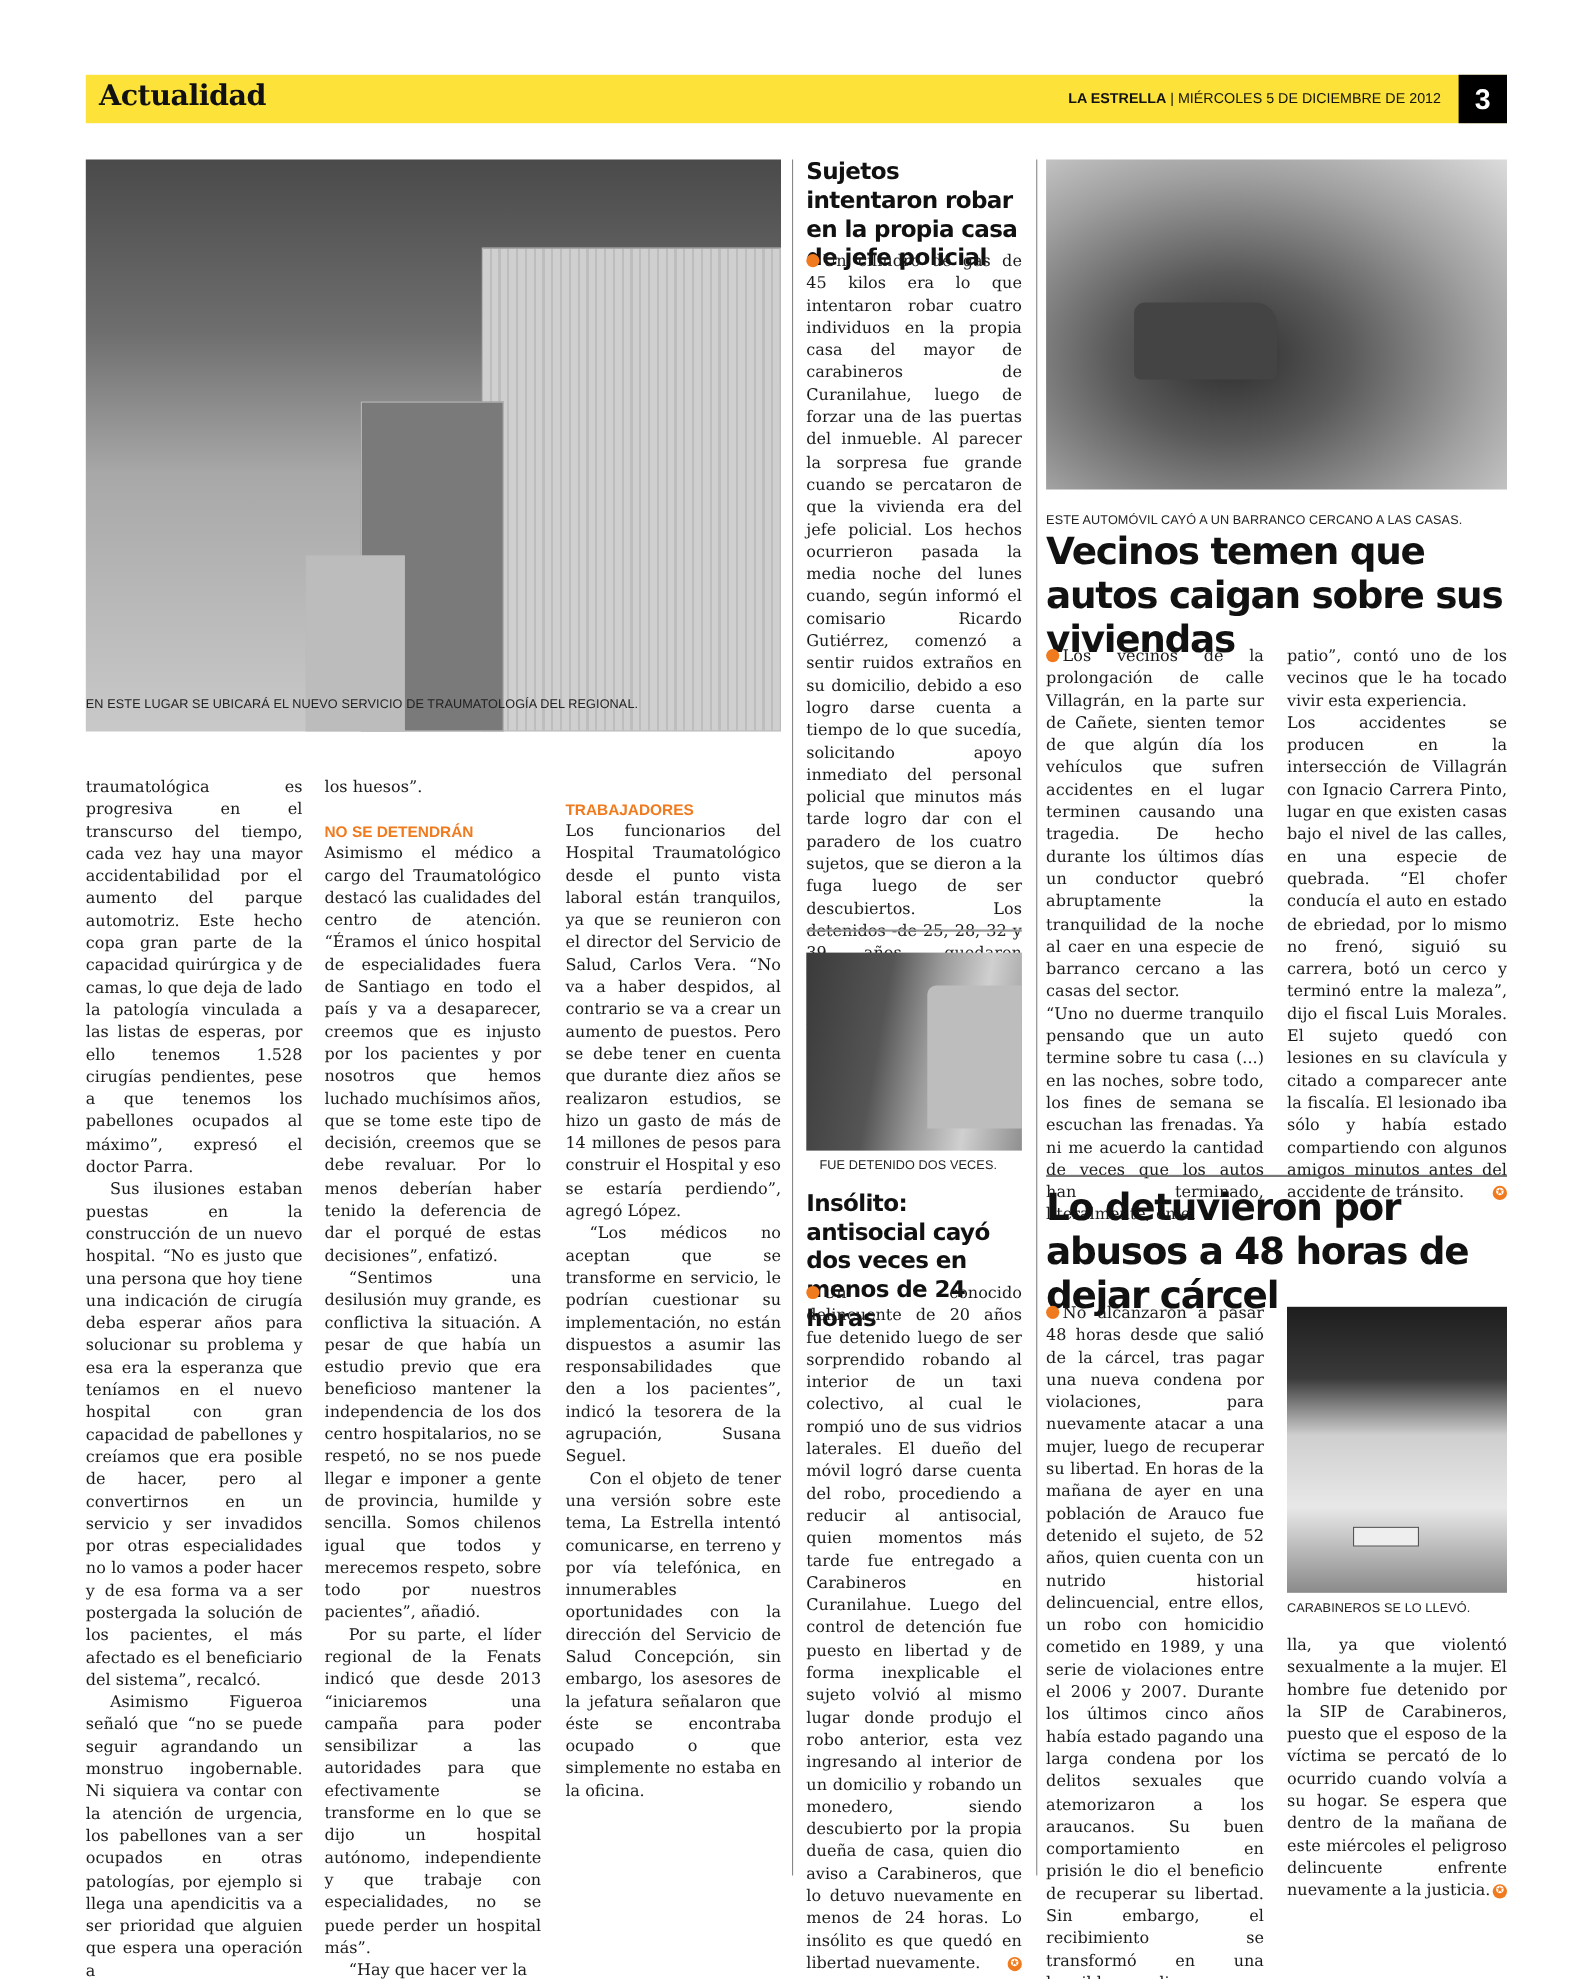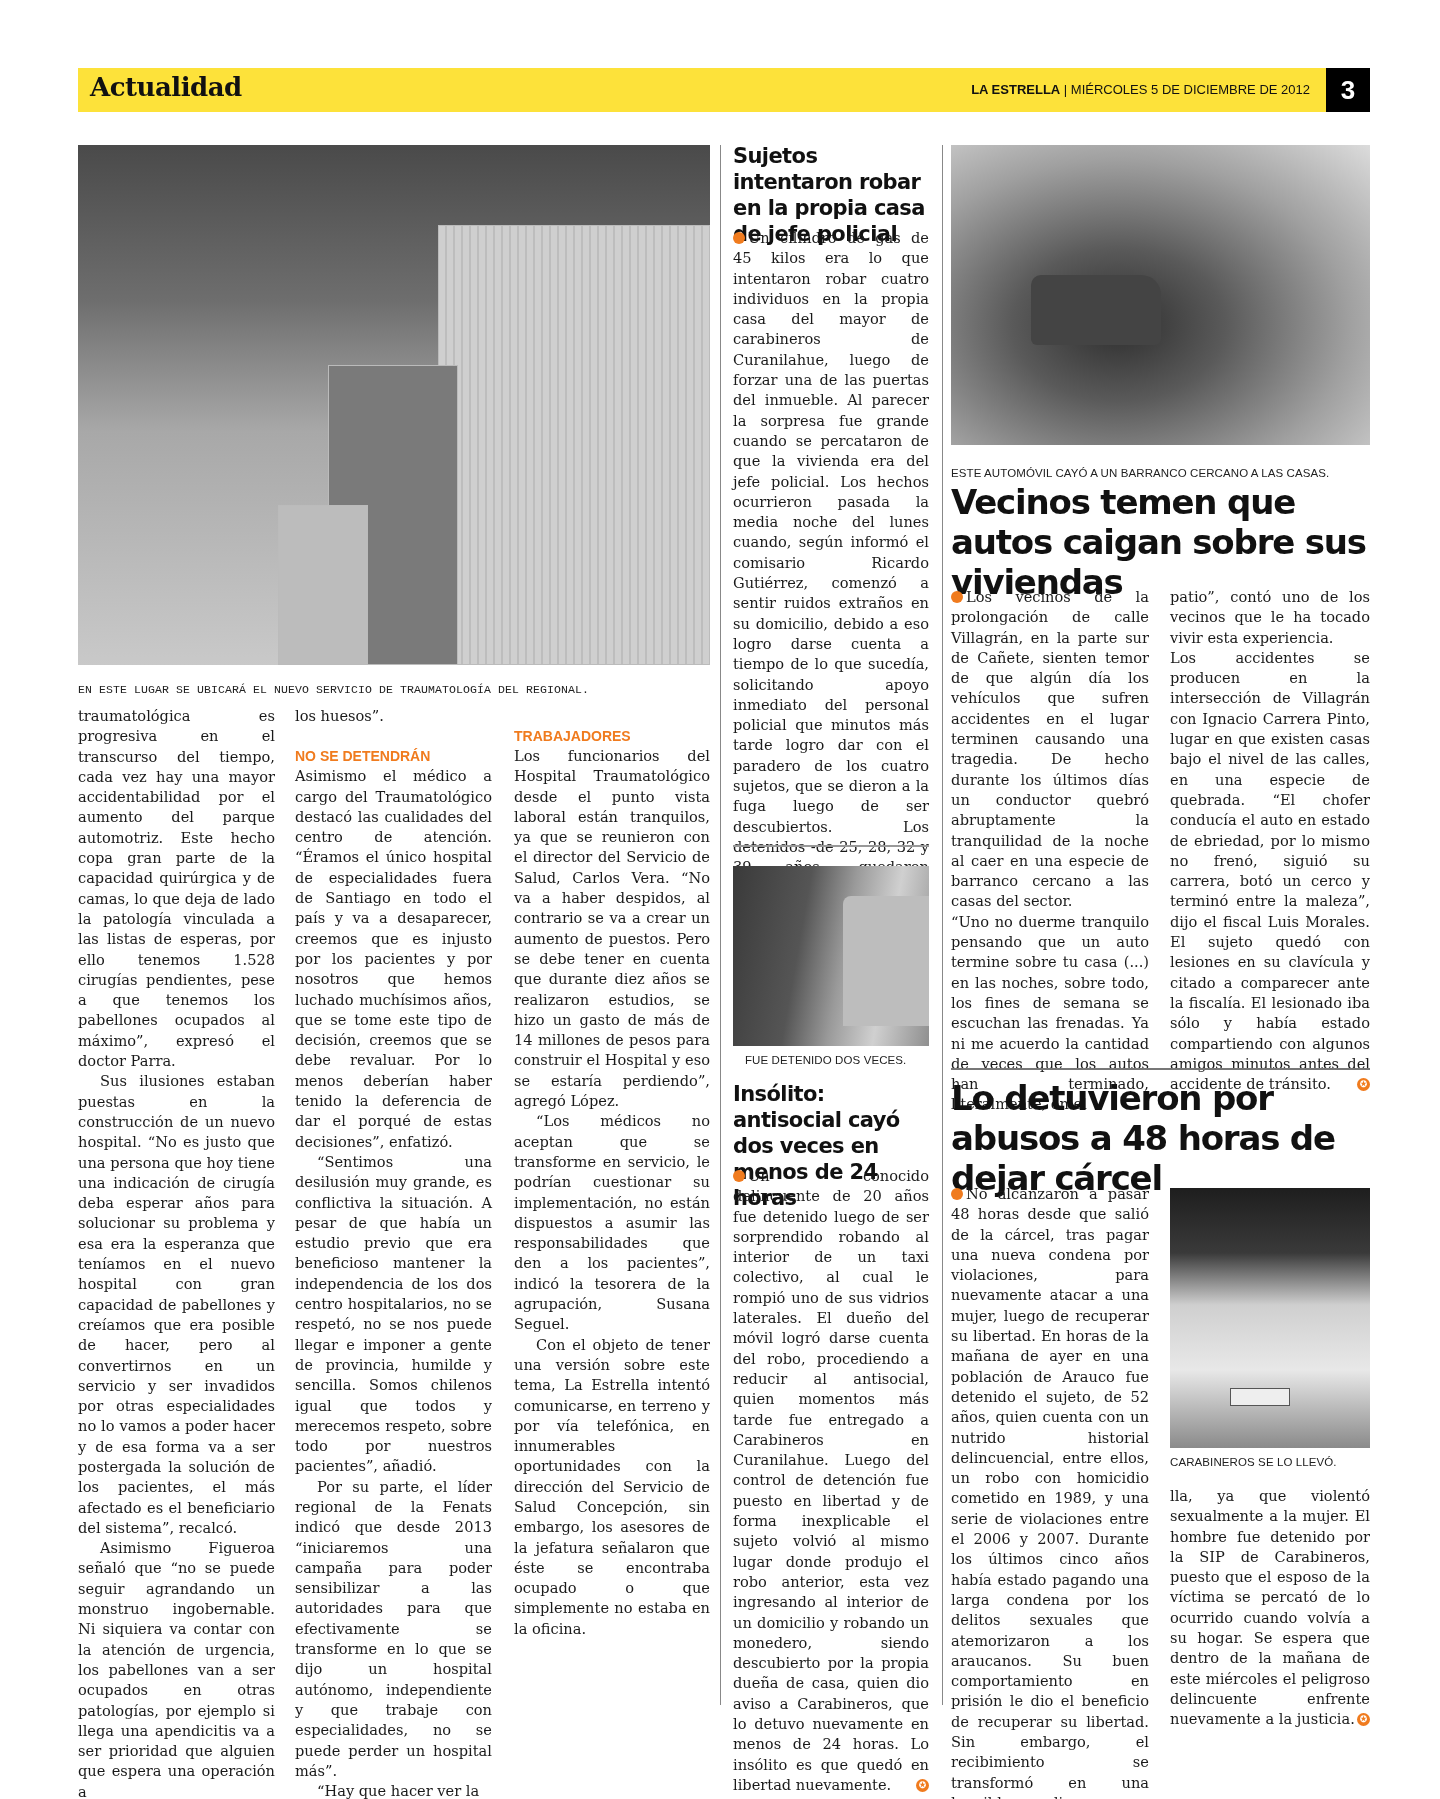--- a/index.html
+++ b/index.html
@@ -35,21 +35,21 @@
     <span>MIÉRCOLES 5 DE DICIEMBRE DE 2012</span>
   </div>
   <div class="pagenum">3</div>
 </div>
 
 <div class="photo" style="left:78px; top:145px; width:632px; height:520px; background:linear-gradient(180deg,#4a4a4a 0%,#6e6e6e 30%,#a8a8a8 55%,#c9c9c9 100%);">
   <div class="bldg" style="left:360px; top:80px; width:272px; height:440px; background:repeating-linear-gradient(90deg,#cfcfcf 0 6px,#bdbdbd 6px 8px);"></div>
   <div class="bldg" style="left:250px; top:220px; width:130px; height:300px; background:#7a7a7a;"></div>
   <div class="bldg" style="left:200px; top:360px; width:90px; height:160px; background:#bcbcbc;"></div>
 </div>
-<div class="caption" style="left:78px; top:683px;font-family:Liberation Mono, monospace;">EN ESTE LUGAR SE UBICARÁ EL NUEVO SERVICIO DE TRAUMATOLOGÍA DEL REGIONAL.</div>
+<div class="caption" style="left:78px; top:635px;">EN ESTE LUGAR SE UBICARÁ EL NUEVO SERVICIO DE TRAUMATOLOGÍA DEL REGIONAL.</div>
 
 <div class="col" style="left:78px; top:706px; width:197px;">
   <p>traumatológica es progresiva en el transcurso del tiempo, cada vez hay una mayor accidentabilidad por el aumento del parque automotriz. Este hecho copa gran parte de la capacidad quirúrgica y de camas, lo que deja de lado la patología vinculada a las listas de esperas, por ello tenemos 1.528 cirugías pendientes, pese a que tenemos los pabellones ocupados al máximo”, expresó el doctor Parra.</p>
   <p class="indent">Sus ilusiones estaban puestas en la construcción de un nuevo hospital. “No es justo que una persona que hoy tiene una indicación de cirugía deba esperar años para solucionar su problema y esa era la esperanza que teníamos en el nuevo hospital con gran capacidad de pabellones y creíamos que era posible de hacer, pero al convertirnos en un servicio y ser invadidos por otras especialidades no lo vamos a poder hacer y de esa forma va a ser postergada la solución de los pacientes, el más afectado es el beneficiario del sistema”, recalcó.</p>
   <p class="indent">Asimismo Figueroa señaló que “no se puede seguir agrandando un monstruo ingobernable. Ni siquiera va contar con la atención de urgencia, los pabellones van a ser ocupados en otras patologías, por ejemplo si llega una apendicitis va a ser prioridad que alguien que espera una operación a</p>
 </div>
 
 <div class="col" style="left:295px; top:706px; width:197px;">
   <p>los huesos”.</p>
   <div class="subhead">NO SE DETENDRÁN</div>

